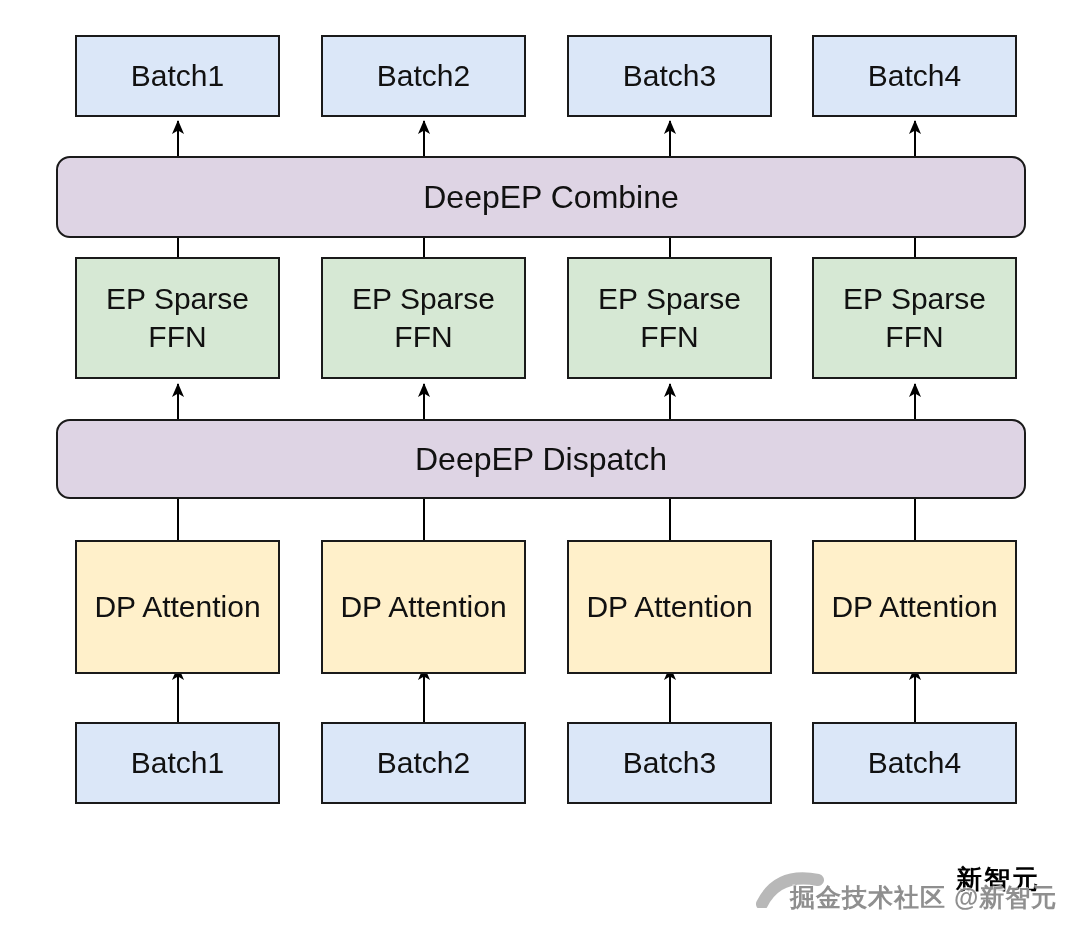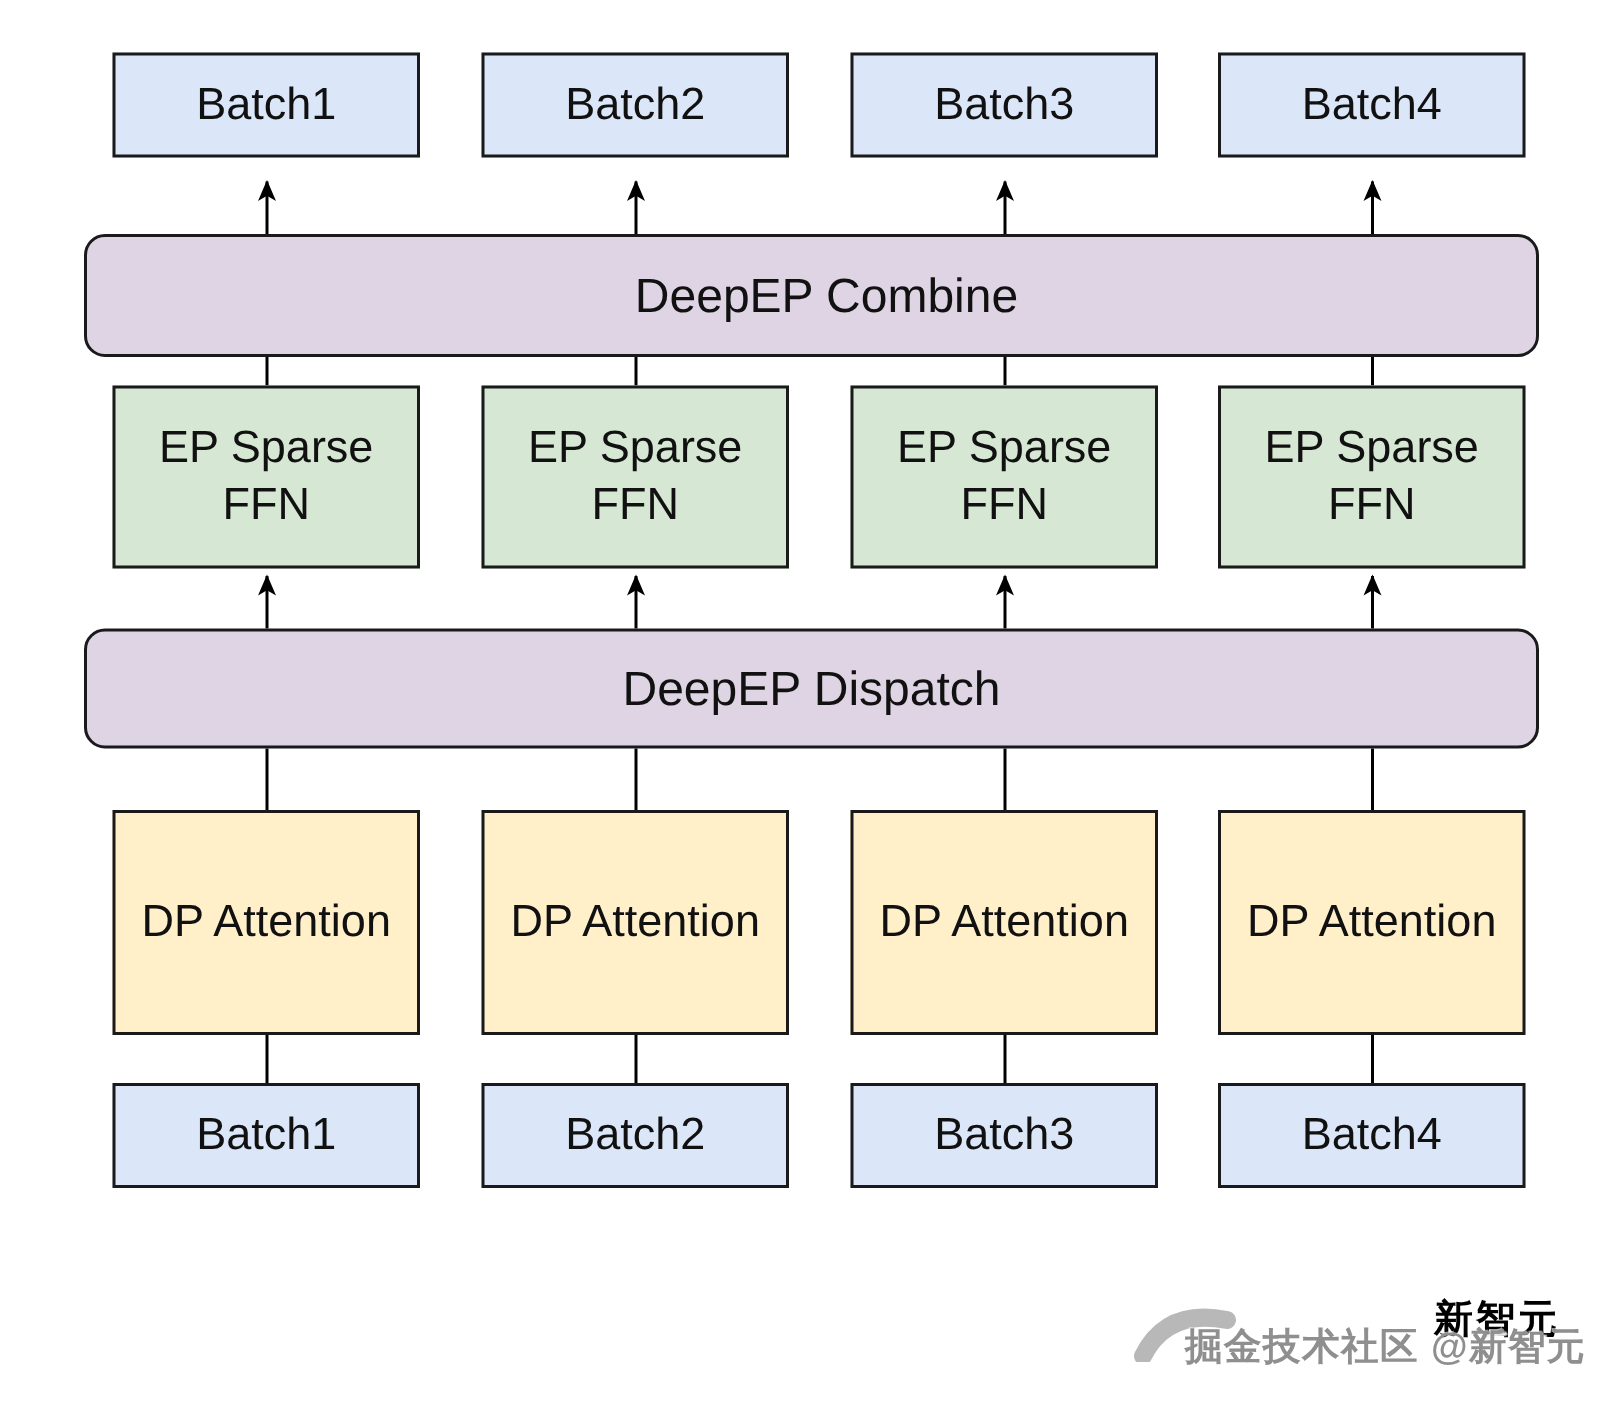--- a/index.html
+++ b/index.html
@@ -32,32 +32,32 @@
     align-items: center;
     justify-content: center;
     text-align: center;
     z-index: 2;
     font-size: 30px;
     line-height: 1.28;
   }
   .batch {
     background: #dbe7f8;
     width: 205px;
-    height: 70px;
+    height: 82px;
   }
   .ffn {
     background: #d6e8d4;
     width: 205px;
     height: 122px;
     padding: 16px 24px;
   }
   .attention {
     background: #fff0ca;
     width: 205px;
-    height: 150px;
+    height: 134px;
     padding: 0 2px;
   }
   .bar {
     background: #ded4e4;
     border: 2px solid #1a1a1a;
     border-radius: 14px;
     position: absolute;
     box-sizing: border-box;
     left: 56px;
     width: 970px;

